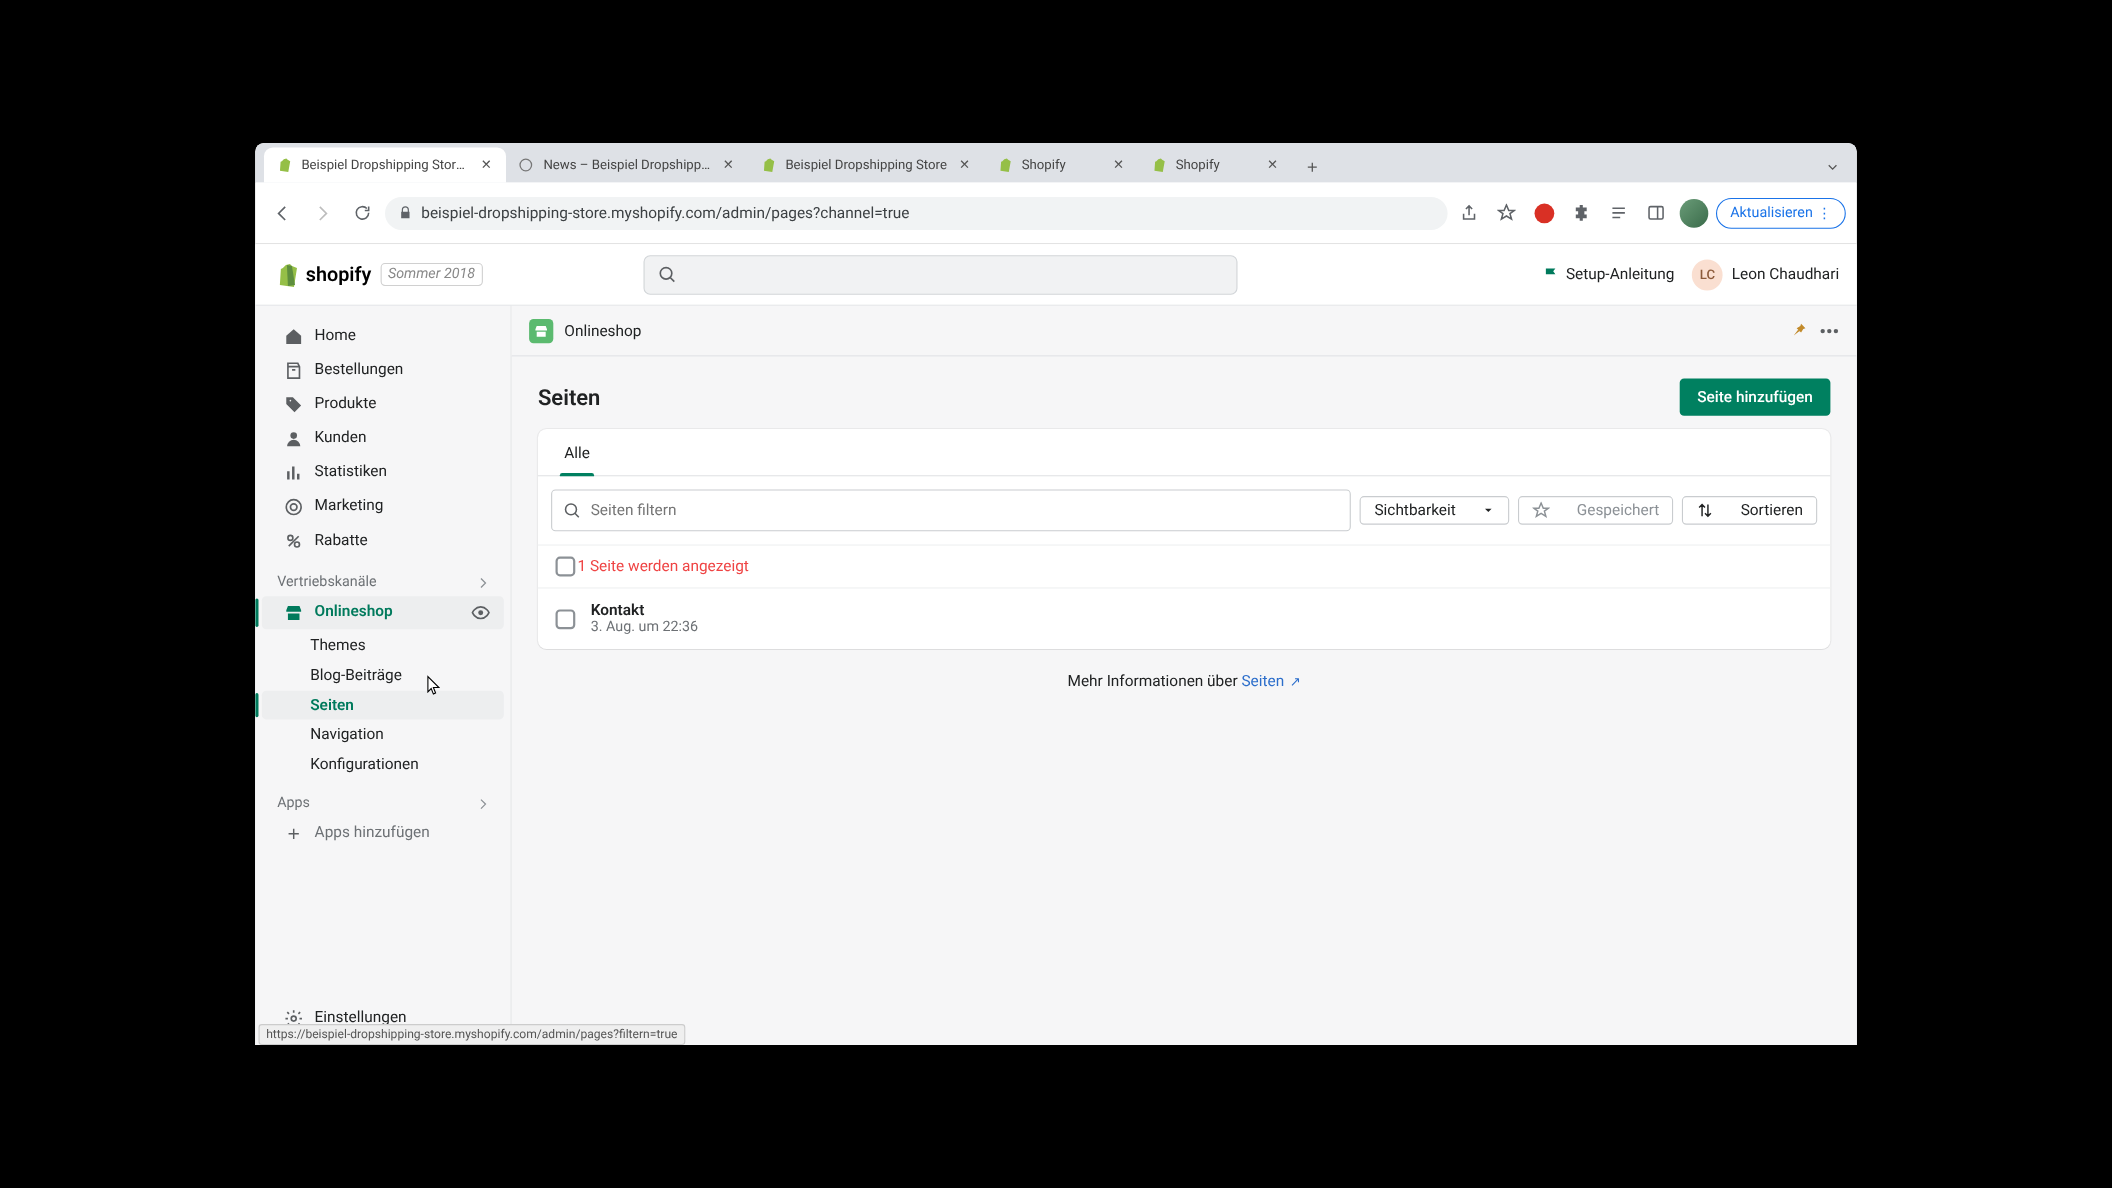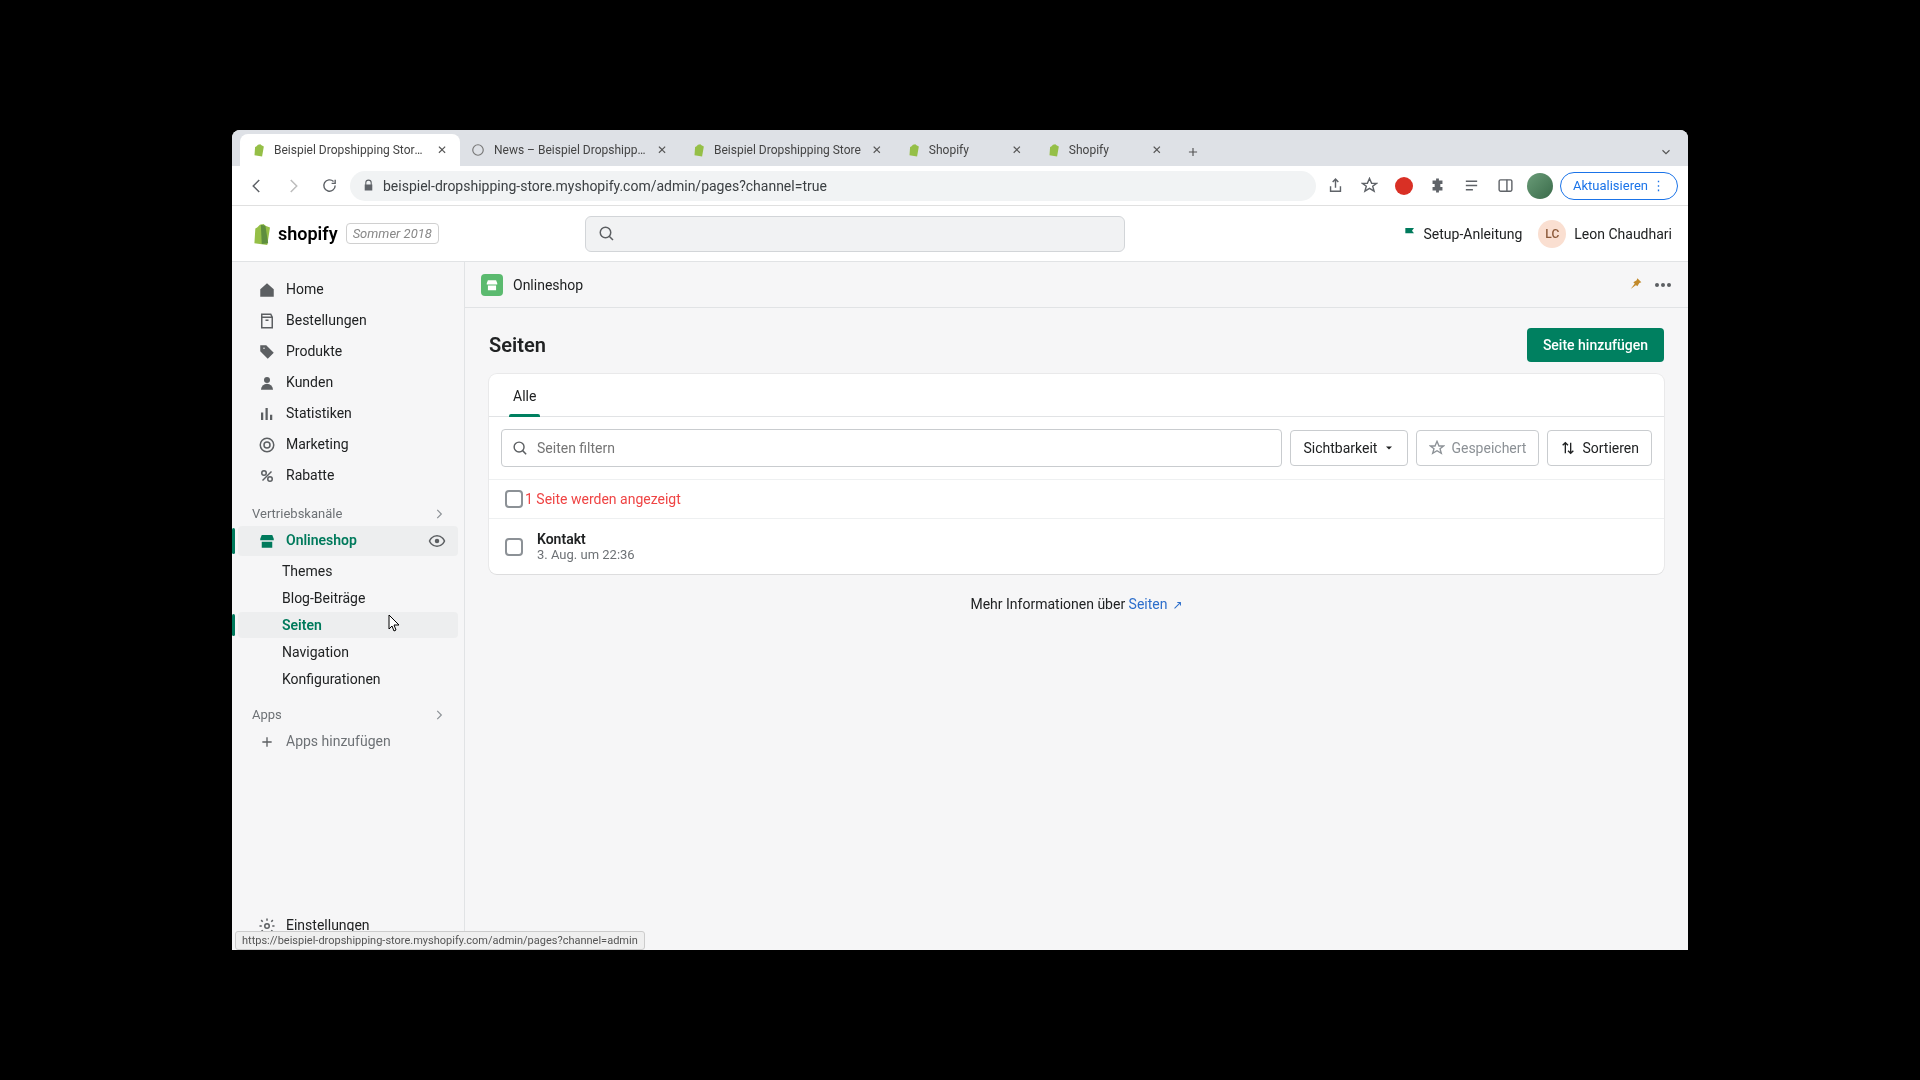--- a/index.html
+++ b/index.html
@@ -9,21 +9,21 @@
   
   .tab-strip { height: 36px; background: #dee1e6; display: flex; align-items: flex-end; padding: 0 8px; gap: 0; }
   .tab { height: 32px; display: flex; align-items: center; padding: 0 10px; gap: 8px; font-size: 12px; color: #444; border-radius: 8px 8px 0 0; max-width: 220px; min-width: 140px; cursor: pointer; position: relative; }
   .tab.active { background: #fff; }
   .tab .favicon { width: 16px; height: 16px; flex: none; display:flex; align-items:center; justify-content:center; }
   .tab .tab-title { flex: 1; white-space: nowrap; overflow: hidden; text-overflow: ellipsis; }
   .tab .tab-close { width: 16px; height: 16px; display:flex; align-items:center; justify-content:center; color:#555; cursor:pointer; }
   .new-tab { width: 28px; height: 28px; display:flex; align-items:center; justify-content:center; cursor:pointer; color:#555; margin-left:4px; }
   .tab-overflow { margin-left:auto; width:28px; height:28px; display:flex; align-items:center; justify-content:center; cursor:pointer; color:#555; }
 
-  .addr-bar { height: 40px; background: #fff; display:flex; align-items:center; padding:0 10px; gap:6px; border-bottom:1px solid #e0e0e0; }
+  .addr-bar { height: 56px; background: #fff; display:flex; align-items:center; padding:0 10px; gap:6px; border-bottom:1px solid #e0e0e0; }
   .addr-btn { width:30px; height:30px; display:flex; align-items:center; justify-content:center; border-radius:50%; color:#5f6368; cursor:pointer; }
   .addr-btn.disabled { color:#bdbdbd; cursor:default; }
   .url-box { flex:1; height:30px; background:#f1f3f4; border-radius:15px; display:flex; align-items:center; padding:0 12px; gap:8px; font-size:14px; color:#3c4043; }
   .lock { color:#5f6368; }
   .url-text { flex:1; white-space:nowrap; overflow:hidden; }
   .addr-right { display:flex; align-items:center; gap:6px; }
   .ext-icon { width:28px; height:28px; display:flex; align-items:center; justify-content:center; border-radius:4px; cursor:pointer; color:#5f6368; }
   .ext-red { width:18px; height:18px; border-radius:50%; background:#d93025; }
   .avatar-ch { width:26px; height:26px; border-radius:50%; background:linear-gradient(135deg,#6a9c78,#3a6b4a); }
   .update-btn { border:1px solid #1a73e8; color:#1a73e8; border-radius:14px; height:28px; padding:0 12px; font-size:13px; display:flex; align-items:center; gap:4px; cursor:pointer; }
@@ -74,21 +74,21 @@
   .btn-primary { background:#008060; color:#fff; border:none; border-radius:4px; padding:9px 16px; font-size:14px; font-weight:500; cursor:pointer; }
 
   .card { background:#fff; border-radius:8px; margin:0 24px 16px; box-shadow:0 1px 0 rgba(0,0,0,0.05),0 0 0 1px rgba(0,0,0,0.05); }
   .tabs-row { display:flex; border-bottom:1px solid #e1e3e5; padding:0 12px; }
   .tab-pill { padding:14px 12px 12px; font-size:14px; color:#202223; cursor:pointer; position:relative; }
   .tab-pill.active::after { content:""; position:absolute; left:8px; right:8px; bottom:-1px; height:3px; background:#008060; border-radius:2px 2px 0 0; }
 
   .filter-row { display:flex; gap:8px; padding:12px; align-items:center; }
   .filter-input { flex:1; height:38px; border:1px solid #c9cccf; border-radius:4px; display:flex; align-items:center; padding:0 10px; gap:8px; }
   .filter-input input { border:none; flex:1; font-size:14px; outline:none; }
-  .btn-sec { height:36px; border:1px solid #c9cccf; background:#fff; border-radius:4px; padding:0 12px; font-size:14px; display:flex; align-items:center; gap:6px; cursor:pointer; color:#202223; }
+  .btn-sec { height:26px; border:1px solid #c9cccf; background:#fff; border-radius:4px; padding:0 12px; font-size:14px; display:flex; align-items:center; gap:24px; cursor:pointer; color:#202223; }
   .btn-sec.disabled { color:#8c9196; cursor:default; }
 
   .list-hdr { display:flex; align-items:center; gap:2px; padding:10px 16px; font-size:14px; color:#ef4444; border-top:1px solid #eef0f1; }
   .chk { width:18px; height:18px; border:2px solid #8c9196; border-radius:4px; cursor:pointer; flex:none; }
   .list-body { border-top:1px solid #eef0f1; }
   .row { display:flex; align-items:center; gap:14px; padding:12px 16px; cursor:pointer; }
   .row-txt { display:flex; flex-direction:column; }
   .row-title { font-size:14px; font-weight:600; color:#202223; }
   .row-sub { font-size:13px; color:#6d7175; }
 
@@ -469,21 +469,21 @@
           </div>
         </div>
 
         <div class="more-info">
           <span>Mehr Informationen über </span><a href="#"><span>Seiten</span><span class="ext"> ↗</span></a>
         </div>
       </main>
     </div>
   </div>
 
-  <div class="status-url">https://beispiel-dropshipping-store.myshopify.com/admin/pages?channel=admin</div>
+  <div class="status-url">https://beispiel-dropshipping-store.myshopify.com/admin/pages?filtern=true</div>
 
   <div class="cursor" style="left:155px; top:483px;">
     <svg width="16" height="20" viewBox="0 0 16 20">
         <path fill="#fff" stroke="#000" stroke-width="1" d="M2 2v14l3-3 2 5 2-1-2-5h5z"></path>
       </svg>
   </div>
 
 </div>
 
 </body></html>

